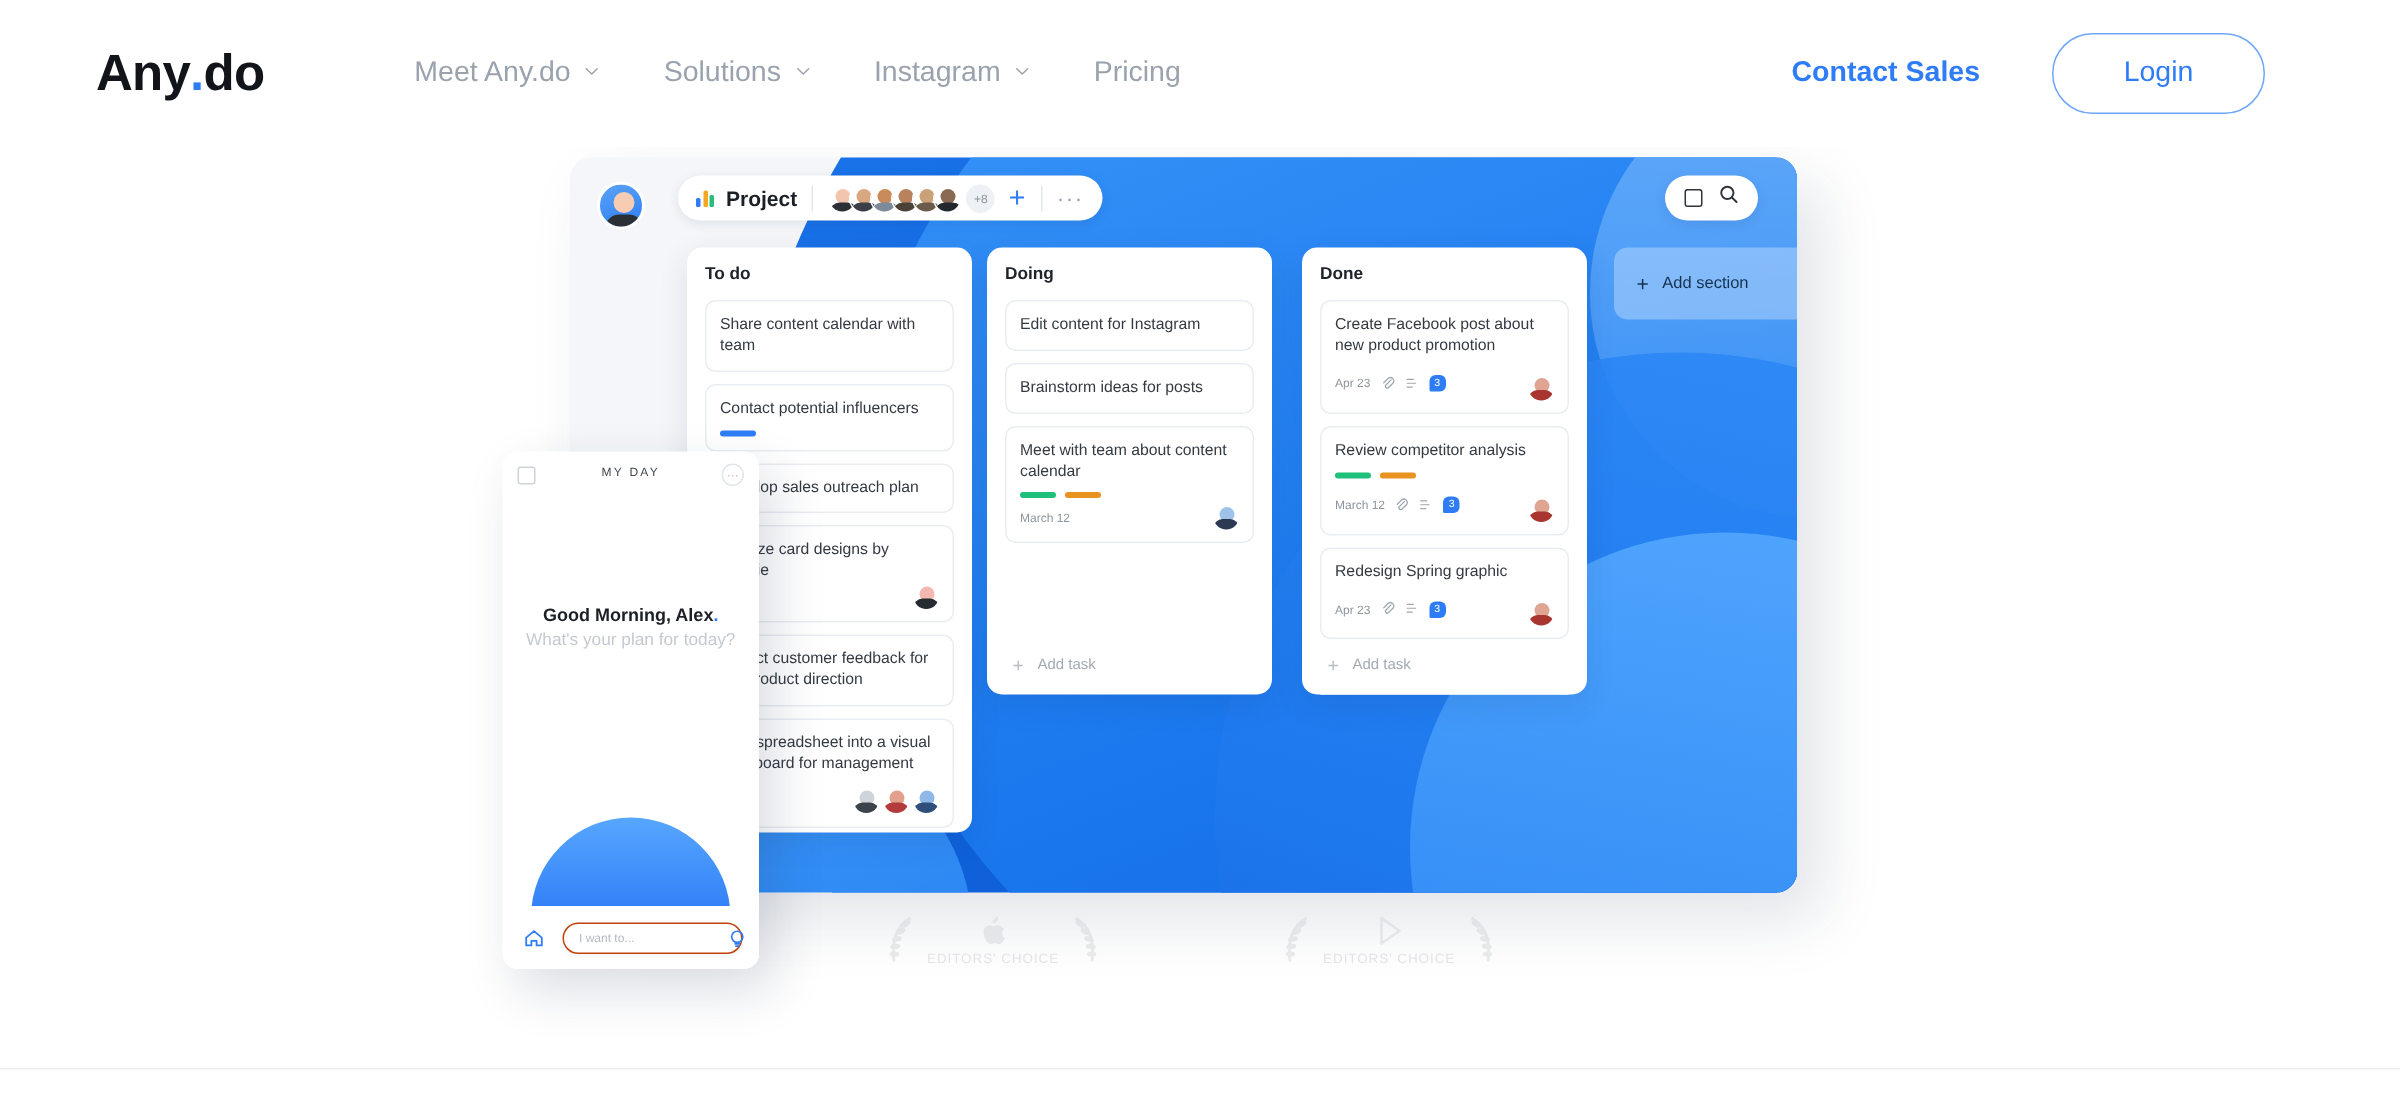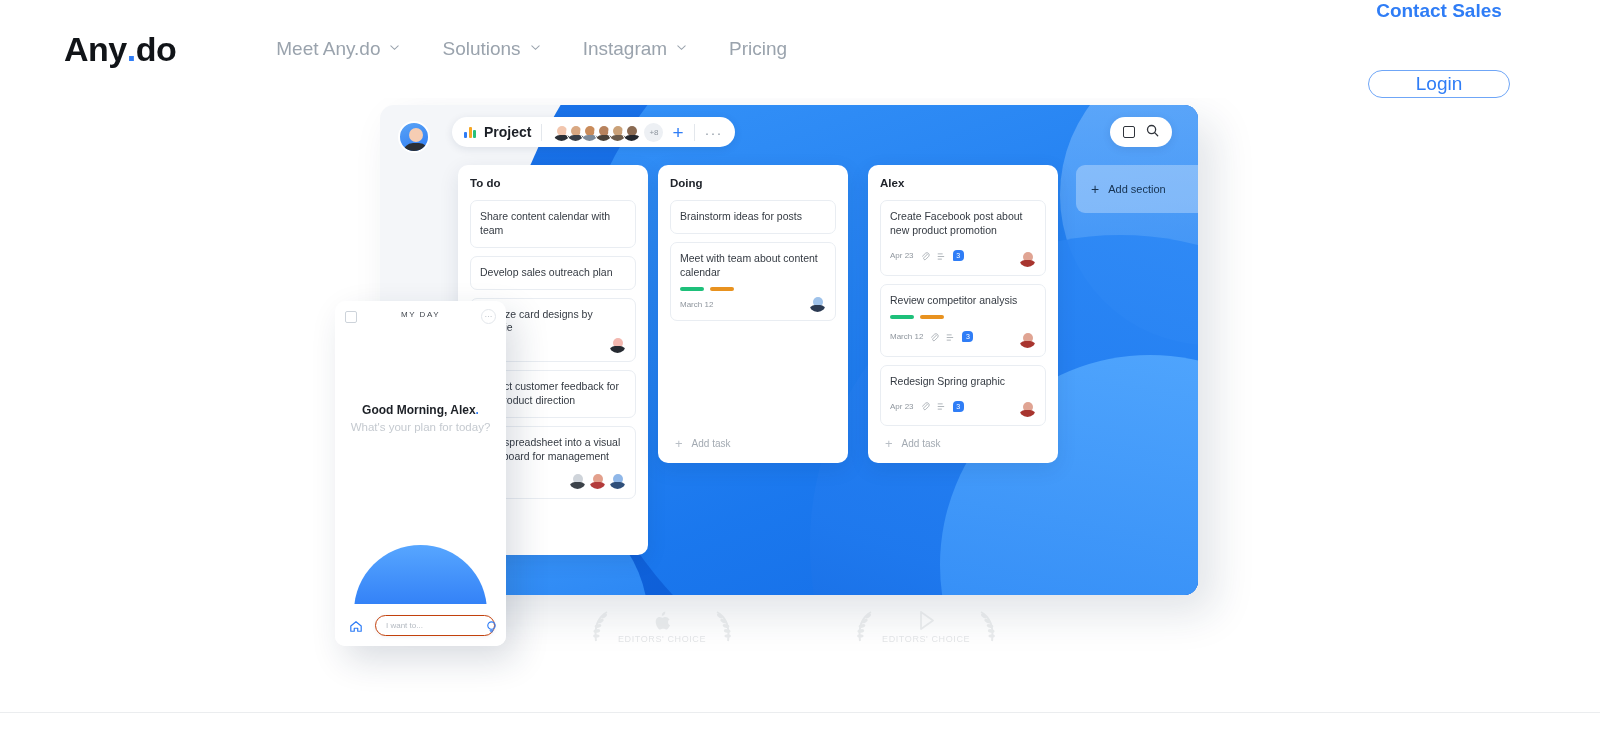--- a/index.html
+++ b/index.html
@@ -26,21 +26,21 @@
   .logo .dot { color: #2f7df6; }
   .nav-links { display: flex; align-items: center; margin-left: 100px; gap: 42px; }
   .nav-link {
     display: flex; align-items: center; gap: 9px;
     font-size: 19px; color: #9aa3ad; cursor: pointer; white-space: nowrap;
   }
   .chev { width: 11px; height: 11px; position: relative; top: -2px; }
   .chev svg { display:block; }
   .nav-right {
     position: absolute; right: 90px; top: 0; height: 98px;
-    display: flex; align-items: center; gap: 48px; flex-direction: column;
+    display: flex; align-items: center; gap: 48px;
   }
   .contact-sales { font-size: 19px; color: #2f7df6; font-weight: 600; cursor: pointer; white-space: nowrap; }
   .login-btn {
     width: 142px; height: 54px; border-radius: 30px;
     border: 1.4px solid #6fa6f7; background: #fff;
     display: flex; align-items: center; justify-content: center;
     color: #2f7df6; font-size: 19px; cursor: pointer;
   }
 
   
@@ -319,20 +319,26 @@
 
       <div class="board">
 
         <div class="column col-todo">
           <div class="col-title">To do</div>
 
           <div class="card">
             <div class="card-text">Share content calendar with team</div>
           </div>
 
+          <div class="card">
+            <div class="card-text">Contact potential influencers</div>
+            <div class="tags">
+              <span class="tag" style="background:#2f7df6"></span>
+            </div>
+          </div>
 
           <div class="card">
             <div class="card-text">Develop sales outreach plan</div>
           </div>
 
           <div class="card" style="padding-bottom:26px">
             <div class="card-text">Finalize card designs by Sophie</div>
             <span class="card-av">
                 <span class="h" style="background:#f3b8b0"></span>
                 <span class="b" style="background:#262a31"></span>
@@ -360,20 +366,23 @@
                 </span>
             </div>
           </div>
 
         </div>
 
         <div class="column col-doing">
           <div class="col-title">Doing</div>
 
           <div class="card">
+            <div class="card-text">Edit content for Instagram</div>
+          </div>
+          <div class="card">
             <div class="card-text">Brainstorm ideas for posts</div>
           </div>
           <div class="card" style="padding-bottom:11px">
             <div class="card-text">Meet with team about content calendar</div>
             <div class="tags">
               <span class="tag" style="background:#1ec07a"></span>
               <span class="tag" style="background:#e8921f"></span>
             </div>
             <div class="meta">
               <span class="meta-date">March 12</span>
@@ -386,21 +395,21 @@
 
           <div class="col-footer">
             <div class="add-task">
               <span class="p">+</span>
               <span>Add task</span>
             </div>
           </div>
         </div>
 
         <div class="column col-done">
-          <div class="col-title">Alex</div>
+          <div class="col-title">Done</div>
 
           <div class="card" style="padding-bottom:10px">
             <div class="card-text">Create Facebook post about new product promotion</div>
             <div class="meta">
               <span class="meta-date">Apr 23</span>
               <span>
                 <svg width="9" height="9" viewBox="0 0 12 12">
                     <path d="M8.5 3 L4 7.5 a1.6 1.6 0 0 0 2.3 2.3 L10.3 5.8 a3 3 0 0 0-4.2-4.2 L2 5.6" fill="none" stroke="#a0a7ae" stroke-width="1.1" stroke-linecap="round"></path>
                   </svg>
               </span>

